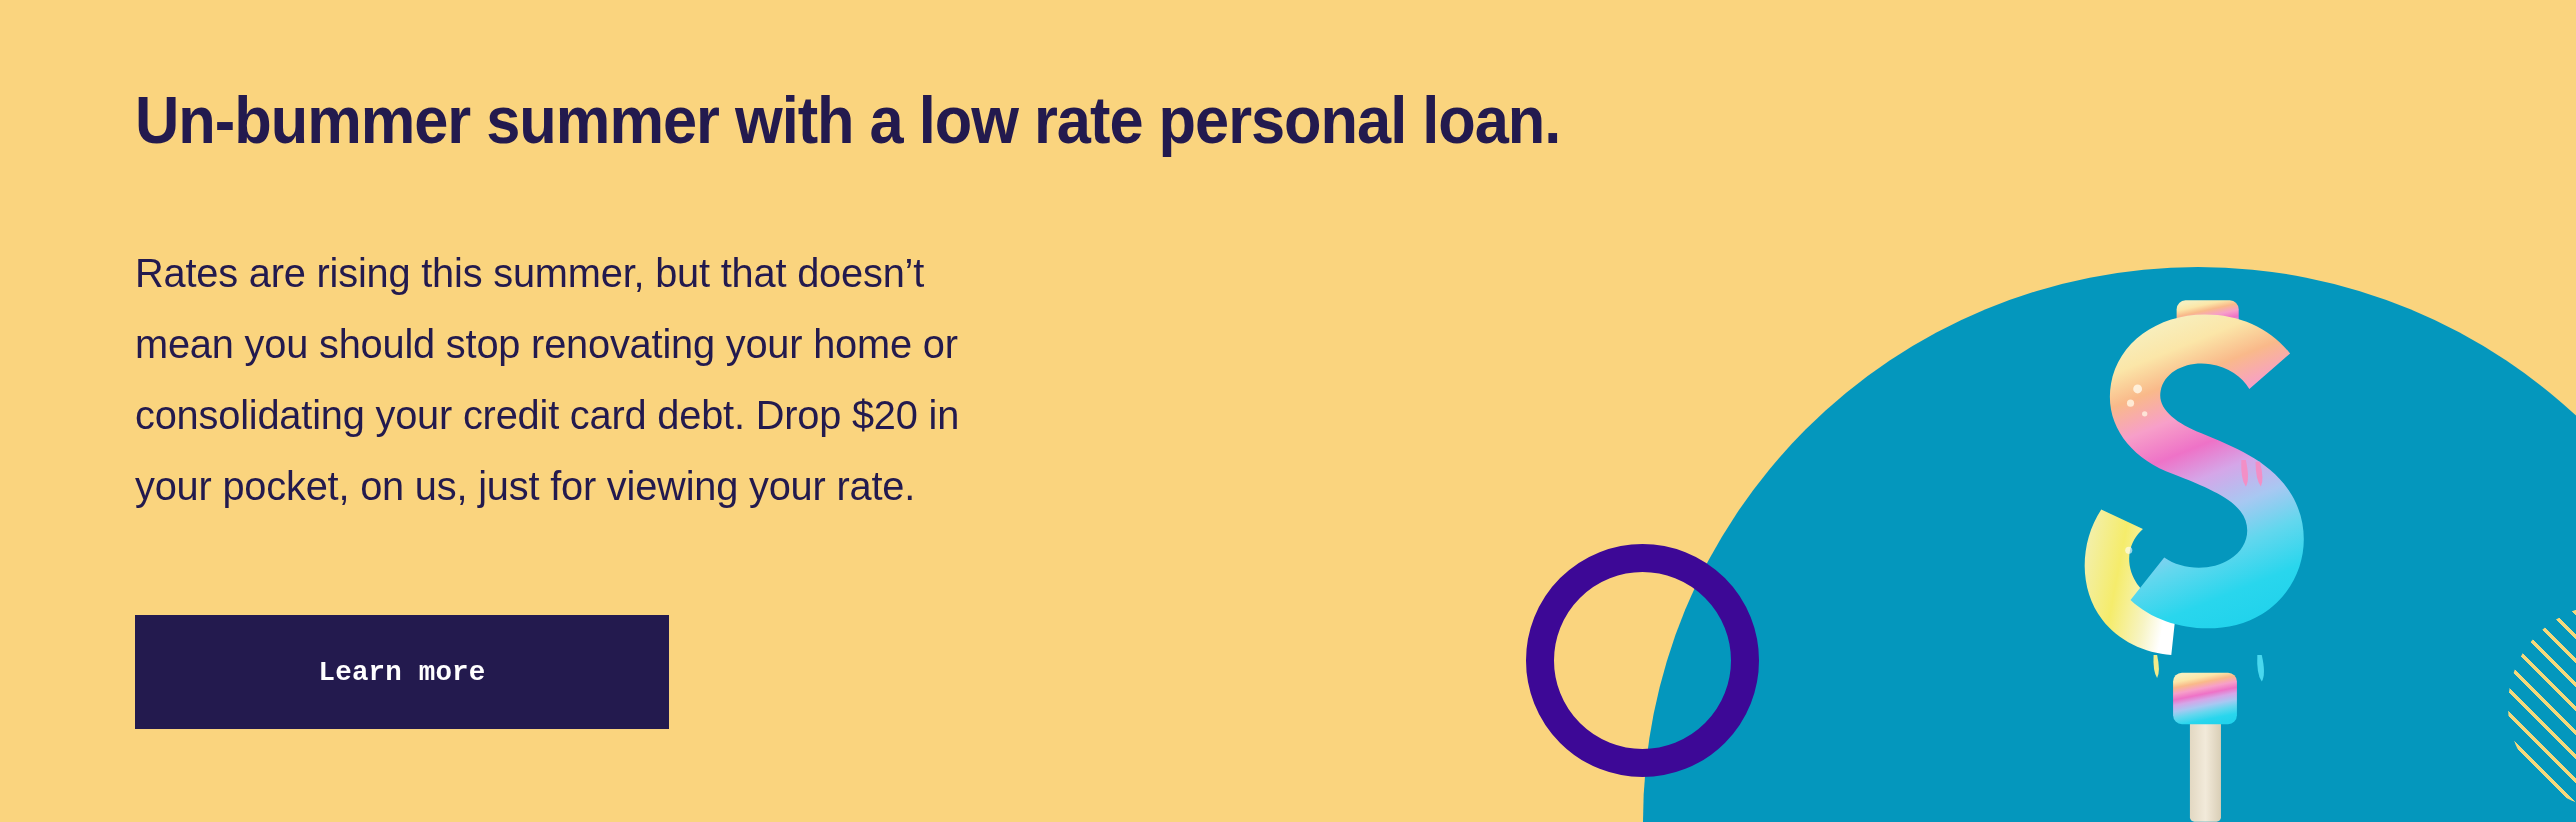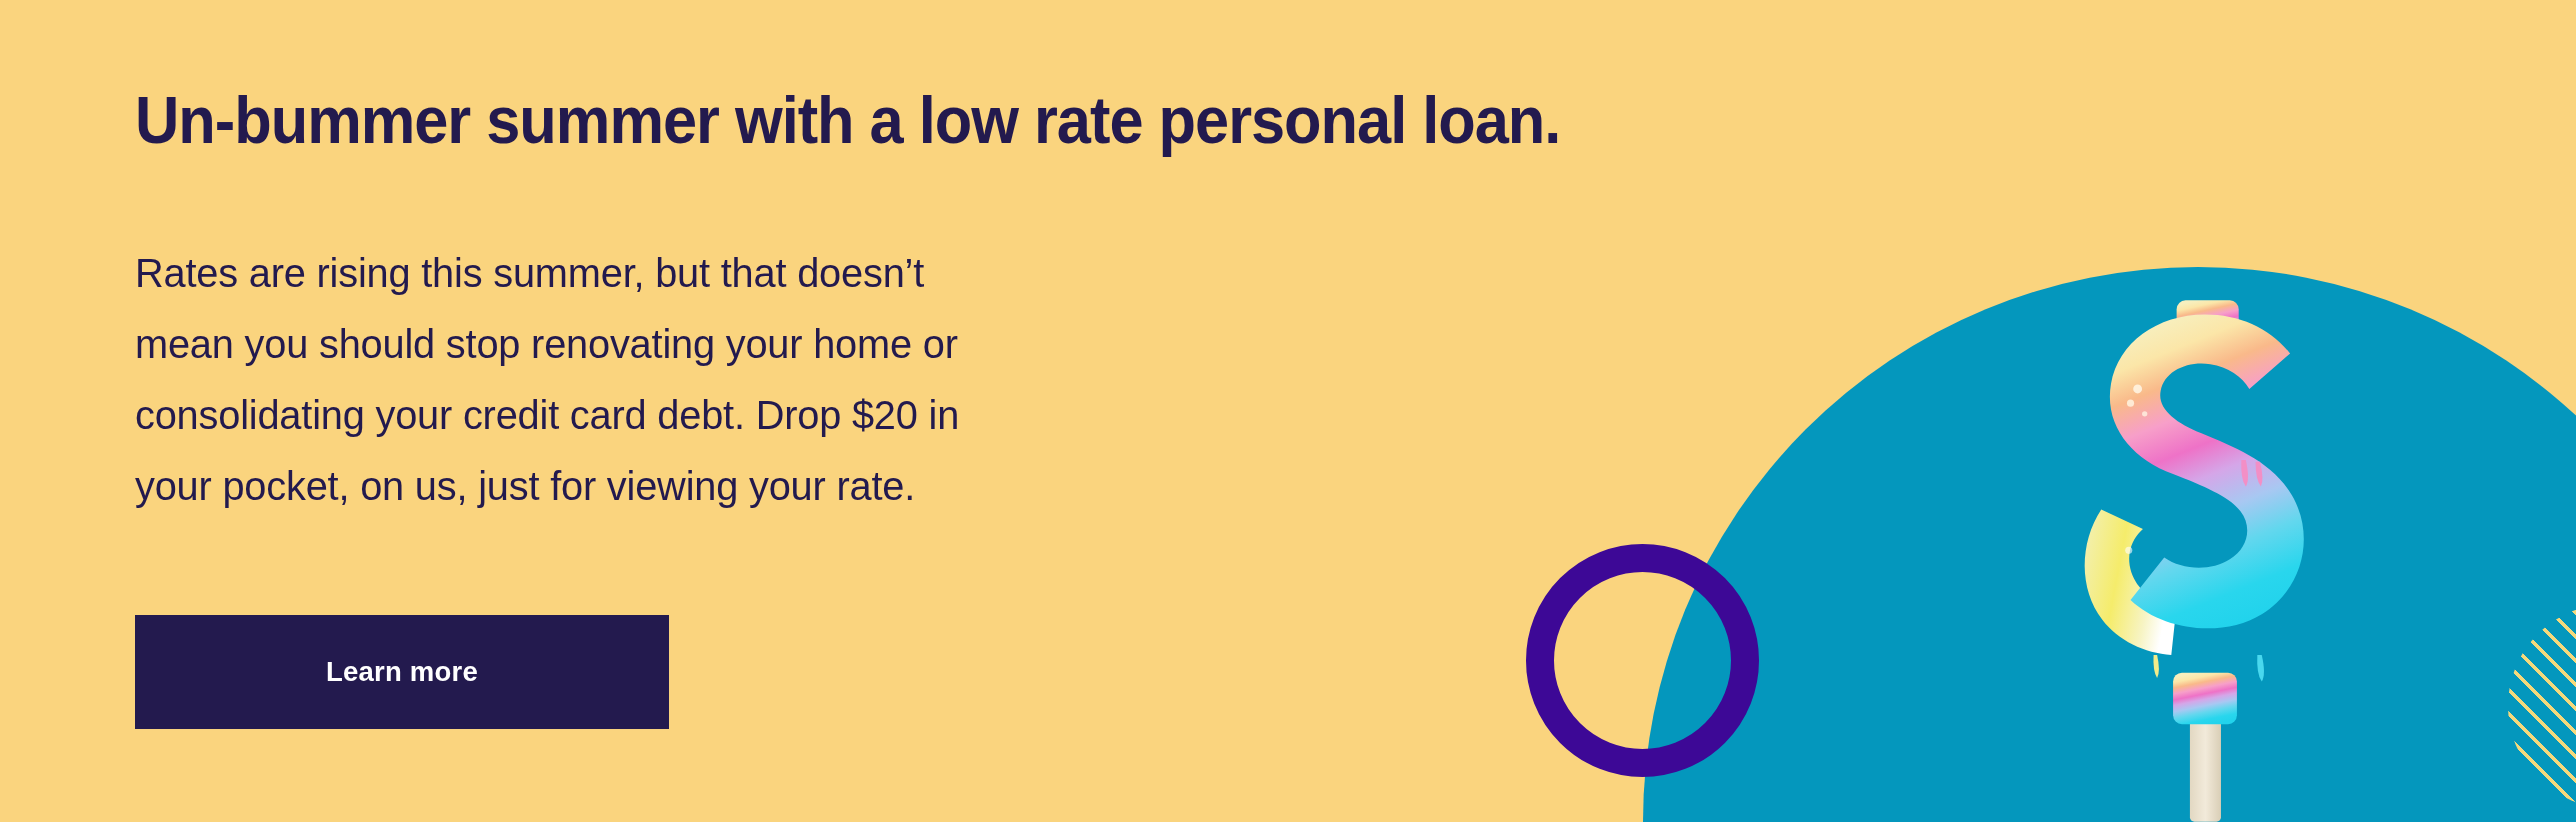--- a/index.html
+++ b/index.html
@@ -129,21 +129,21 @@
     background: #231A4E;
     border: 0;
     padding: 0;
     display: flex;
     align-items: center;
     justify-content: center;
     cursor: pointer;
   }
   .cta-label {
     color: #ffffff;
-    font-family: Liberation Sans, sans-serif;
+    font-family: Liberation Mono, monospace;
     font-size: 27.5px;
     font-weight: 700;
     letter-spacing: 0.2px;
   }
 </style>
 </head>
 <body>
 
 <div id="banner">
 

